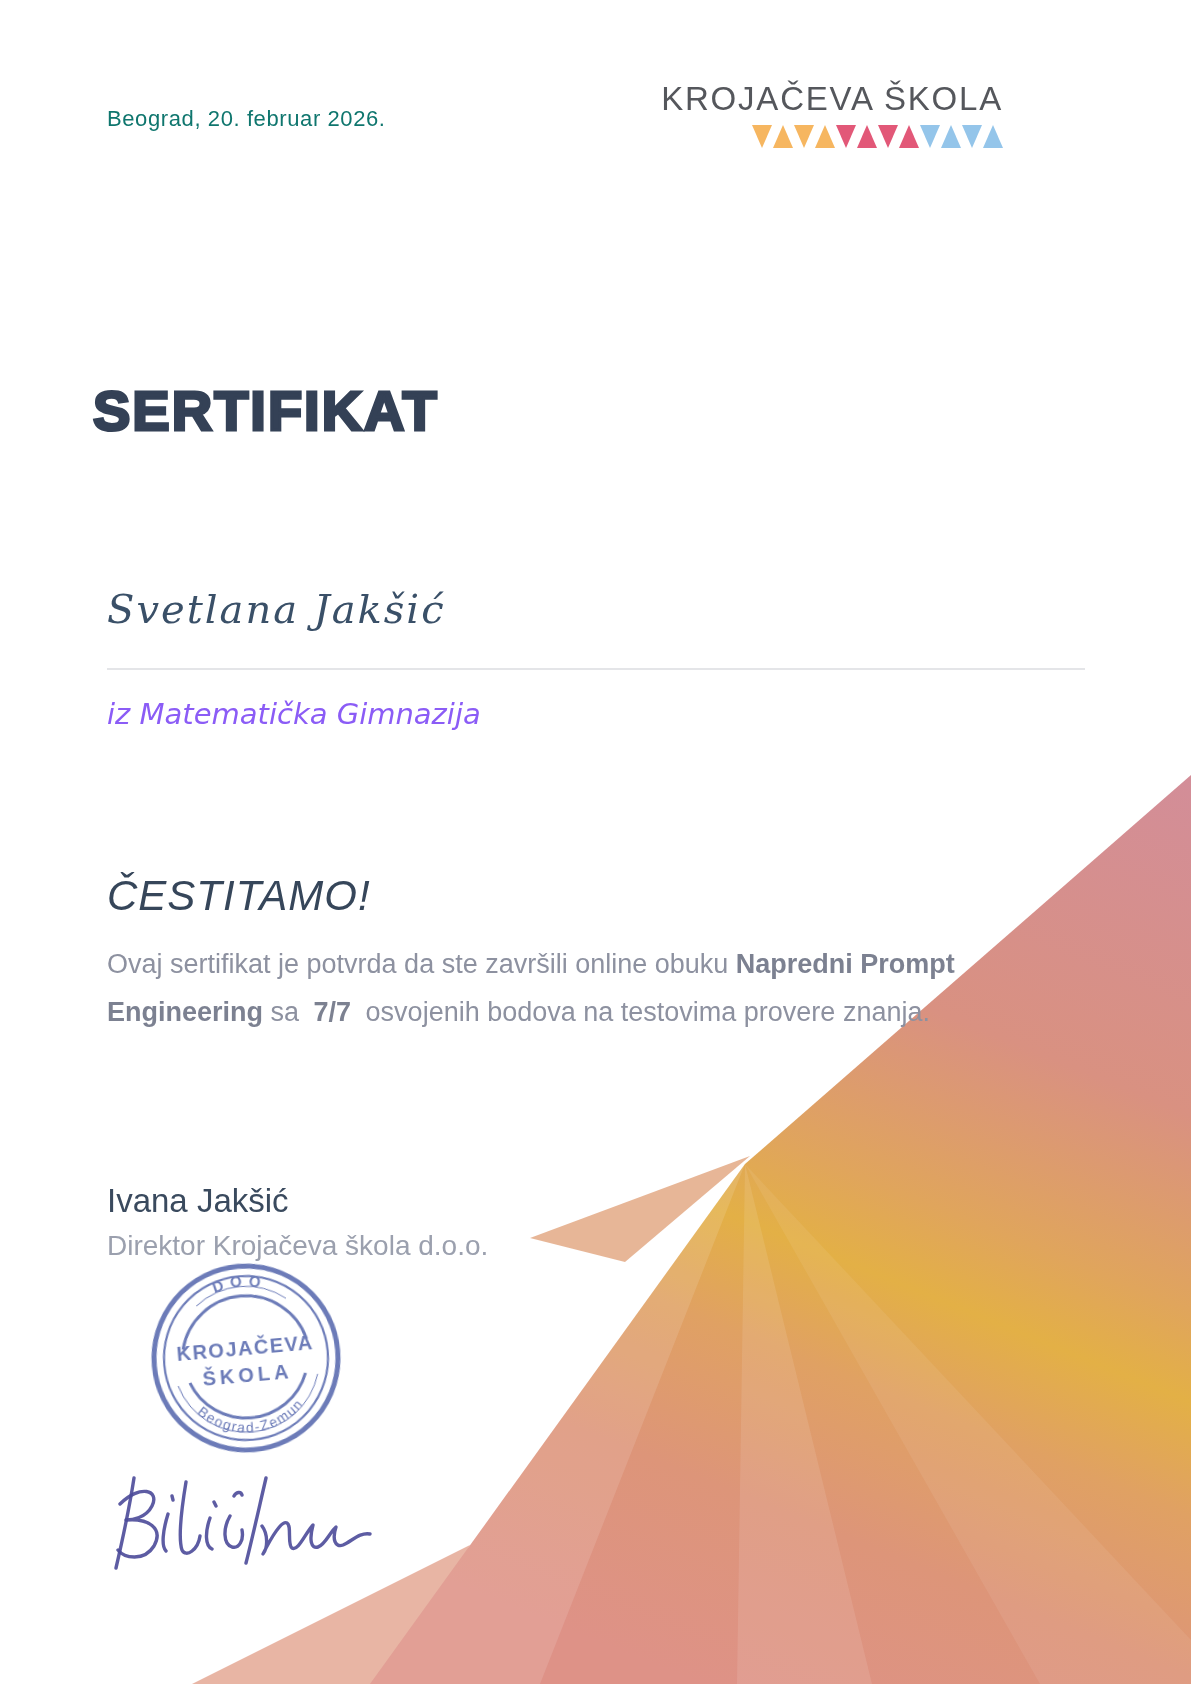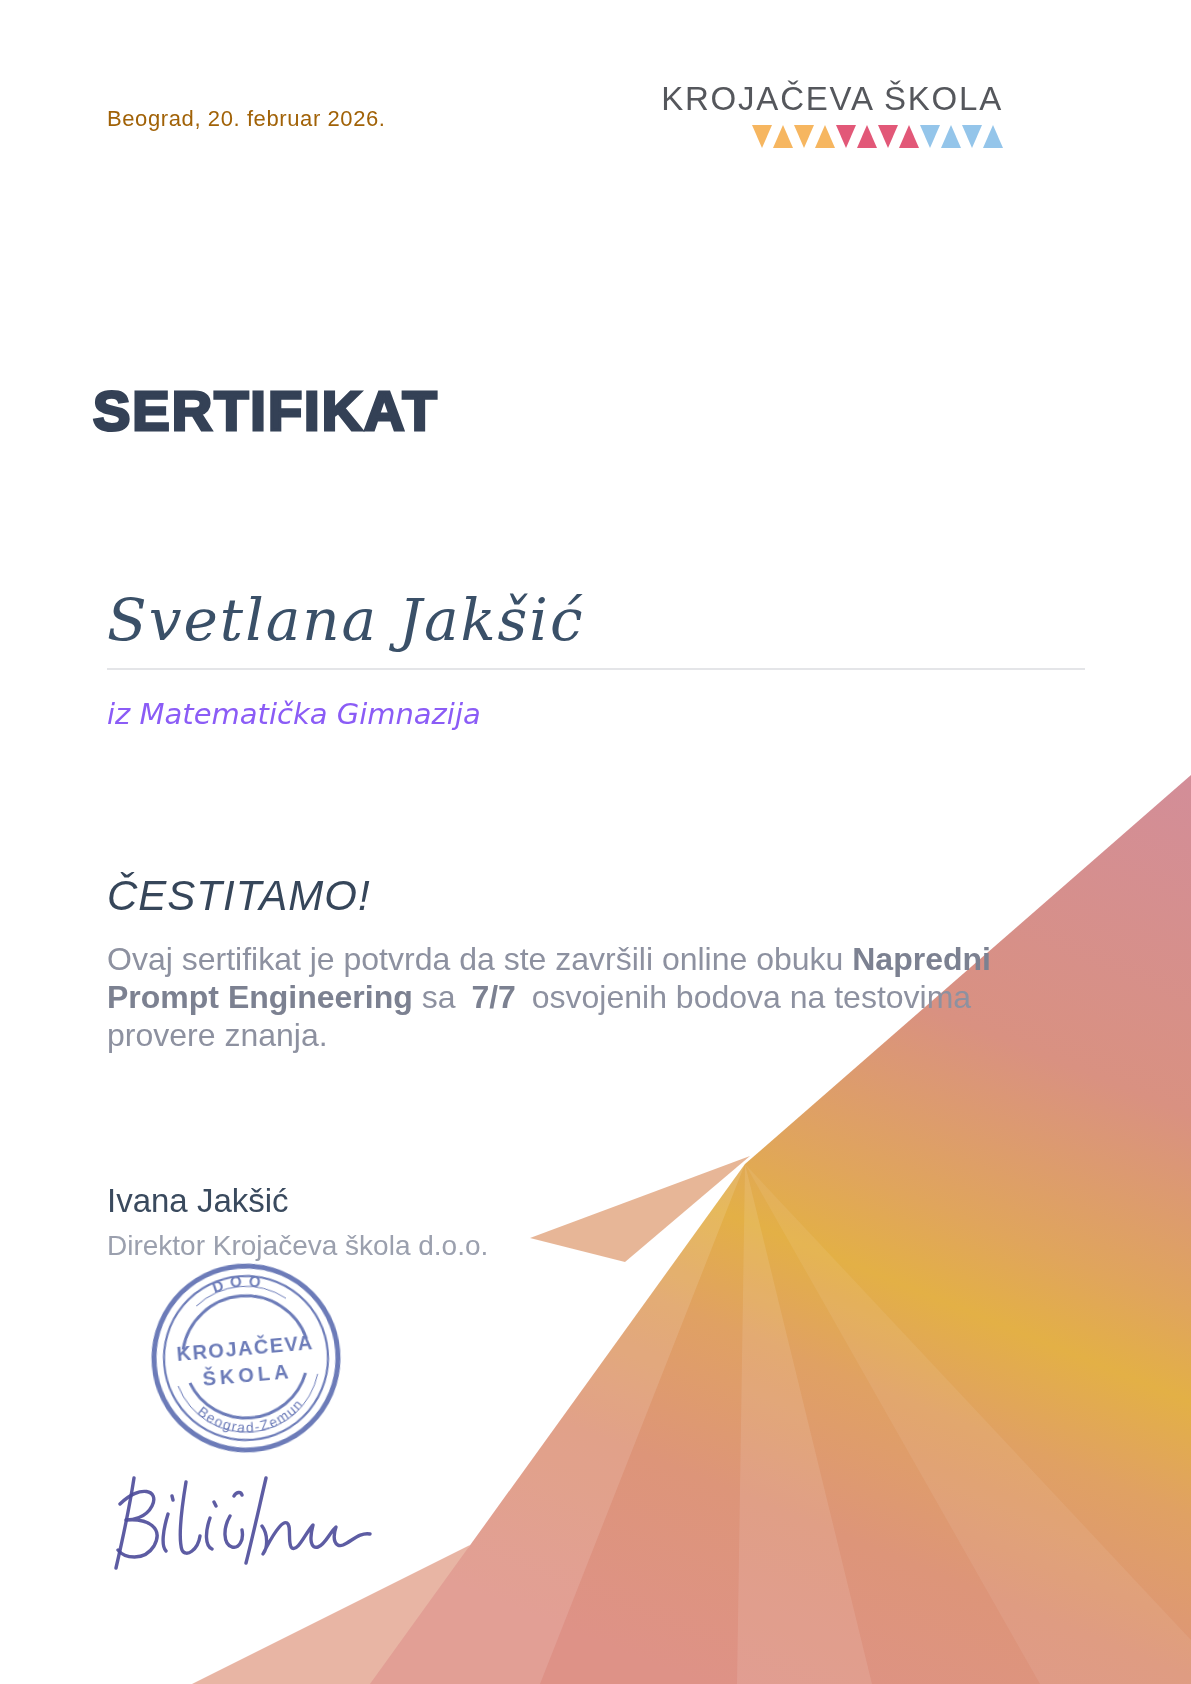--- a/index.html
+++ b/index.html
@@ -5,21 +5,21 @@
   html,body{margin:0;padding:0;background:#ffffff;}
   .page{
     position:relative;width:1191px;height:1684px;background:#ffffff;
     overflow:hidden;font-family:"Liberation Sans",sans-serif;
   }
   
   .corner-art{position:absolute;inset:0;z-index:0;}
   
   .place-date{
     position:absolute;left:107px;top:106px;font-size:22px;letter-spacing:.6px;
-    color:#a16207;z-index:2;
+    color:#0f766e;z-index:2;
   }
   .logo{position:absolute;top:80px;right:188px;text-align:left;z-index:2;}
   .logo-name{
     font-size:33px;font-weight:300;letter-spacing:1.8px;color:#55575c;
     white-space:nowrap;
   }
   .logo-banner{display:flex;justify-content:flex-end;margin-top:7px;}
   .tri{width:0;height:0;border-left:10px solid transparent;border-right:10px solid transparent;margin-left:1px;}
   .tri.down{border-top:23px solid var(--c);}
   .tri.up{border-bottom:23px solid var(--c);align-self:flex-start;}
@@ -32,36 +32,36 @@
     color:var(--title_color);-webkit-text-stroke:3px var(--title_color);
     letter-spacing:2px;z-index:2;
   }
   
   .name-line{
     position:absolute;left:107px;top:668px;width:978px;height:2px;
     background:#e4e5e8;z-index:1;
   }
   .recipient-name{
     position:absolute;left:107px;top:586px;z-index:2;
-    font-family:"DejaVu Serif",serif;font-style:italic;font-size:58px;
+    font-family:"DejaVu Serif",serif;font-style:italic;font-size:40px;
     color:var(--name_color);letter-spacing:2px;
   }
   .recipient-origin{
     position:absolute;left:107px;top:697px;z-index:2;
     font-family:"DejaVu Sans",sans-serif;font-style:italic;font-size:29px;
     color:#8b5cf6;
   }
   
   .congrats{
     position:absolute;left:107px;top:872px;font-size:42px;letter-spacing:1px;
     color:var(--heading_color);z-index:2;font-style:italic;
   }
   .body-text{
     position:absolute;left:107px;top:940px;width:885px;margin:0;z-index:2;
-    font-size:32px;line-height:38px;color:var(--body_gray);
+    font-size:27px;line-height:48px;color:var(--body_gray);
   }
   .body-text strong{font-weight:700;color:#7c8191;}
   .body-text .score{margin:0 7px;}
   
   .signatory-name{
     position:absolute;left:107px;top:1182px;font-size:33px;color:#3a4a5e;z-index:2;
   }
   .signatory-title{
     position:absolute;left:107px;top:1230px;font-size:28px;color:var(--muted_gray);z-index:2;
   }

